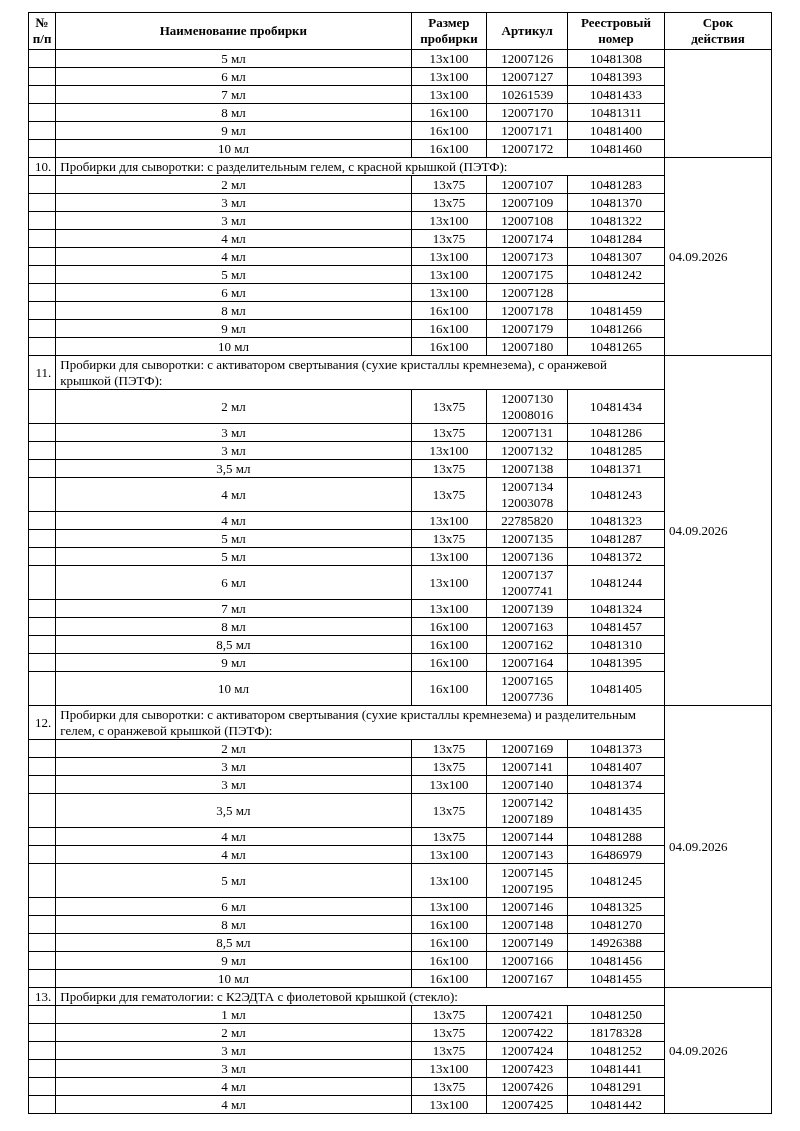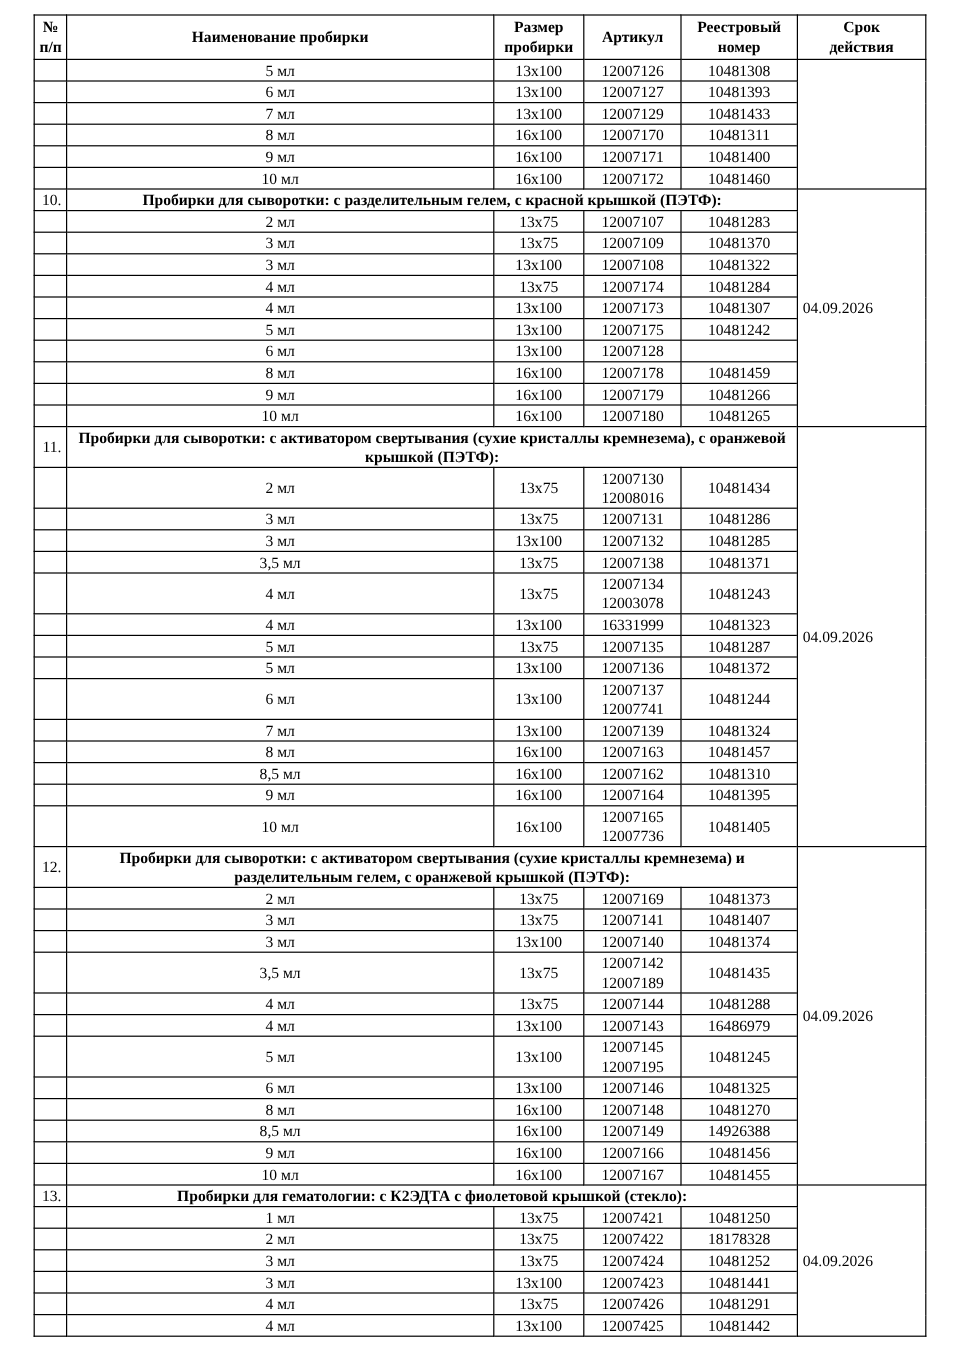--- a/index.html
+++ b/index.html
@@ -35,22 +35,22 @@
     font-weight: bold;
     text-align: center;
     white-space: pre-line;
     padding: 2px 2px;
     vertical-align: middle;
   }
   td.num { text-align: right; padding: 0.5px 1px; }
   td.name { text-align: center; }
   td.center { text-align: center; }
   td.section-title {
-    font-weight: bold;
-    text-align: center;
+    font-weight: normal;
+    text-align: left;
   }
   td.validity {
     text-align: left;
     vertical-align: middle;
   }
   col.c-num { width: 27px; }
   col.c-name { width: 352px; }
   col.c-size { width: 75px; }
   col.c-article { width: 80px; }
   col.c-reg { width: 96px; }
@@ -101,21 +101,21 @@
           <td class="center">
             <div>12007127</div>
           </td>
           <td class="center">10481393</td>
         </tr>
         <tr>
           <td class="num"></td>
           <td class="name">7 мл</td>
           <td class="center">13x100</td>
           <td class="center">
-            <div>12007129</div>
+            <div>10261539</div>
           </td>
           <td class="center">10481433</td>
         </tr>
         <tr>
           <td class="num"></td>
           <td class="name">8 мл</td>
           <td class="center">16x100</td>
           <td class="center">
             <div>12007170</div>
           </td>
@@ -284,21 +284,21 @@
             <div>12007134</div>
             <div>12003078</div>
           </td>
           <td class="center">10481243</td>
         </tr>
         <tr>
           <td class="num"></td>
           <td class="name">4 мл</td>
           <td class="center">13x100</td>
           <td class="center">
-            <div>16331999</div>
+            <div>22785820</div>
           </td>
           <td class="center">10481323</td>
         </tr>
         <tr>
           <td class="num"></td>
           <td class="name">5 мл</td>
           <td class="center">13x75</td>
           <td class="center">
             <div>12007135</div>
           </td>

